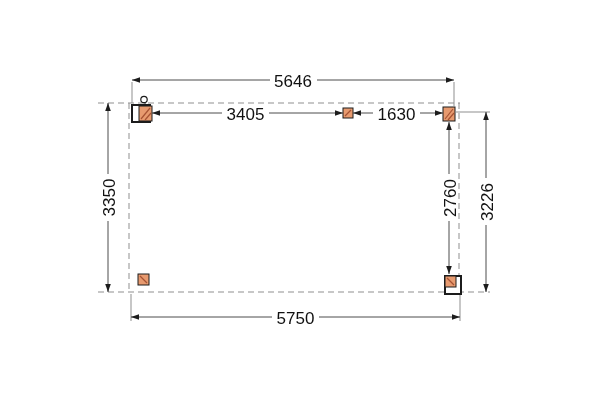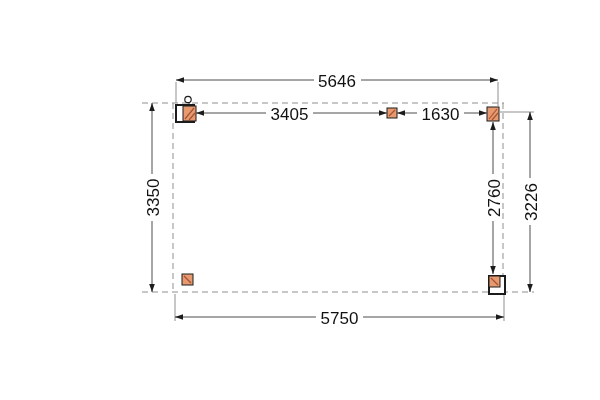--- a/index.html
+++ b/index.html
@@ -8,21 +8,20 @@
     width: 600px;
     height: 400px;
     background: #ffffff;
     overflow: hidden;
   }
   .canvas {
     position: relative;
     width: 540px;
     height: 400px;
     background: #ffffff;
-    padding-left: 44px;
   }
   svg {
     display: block;
   }
   .dash {
     stroke: #8f8f8f;
     stroke-width: 1;
     stroke-dasharray: 6 4;
     fill: none;
   }

